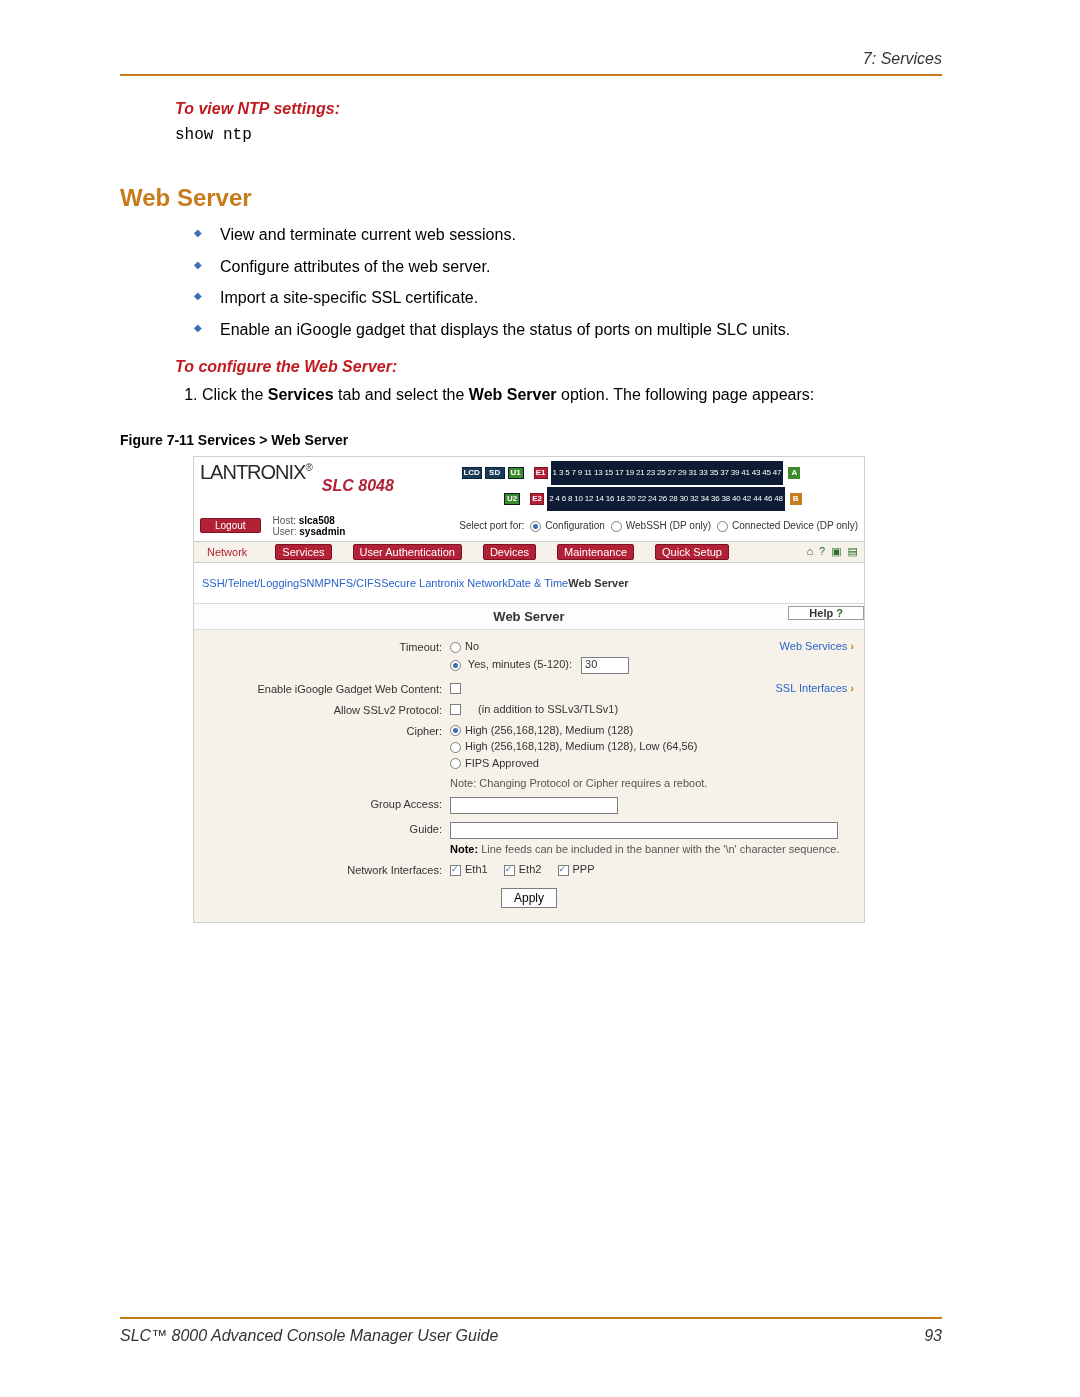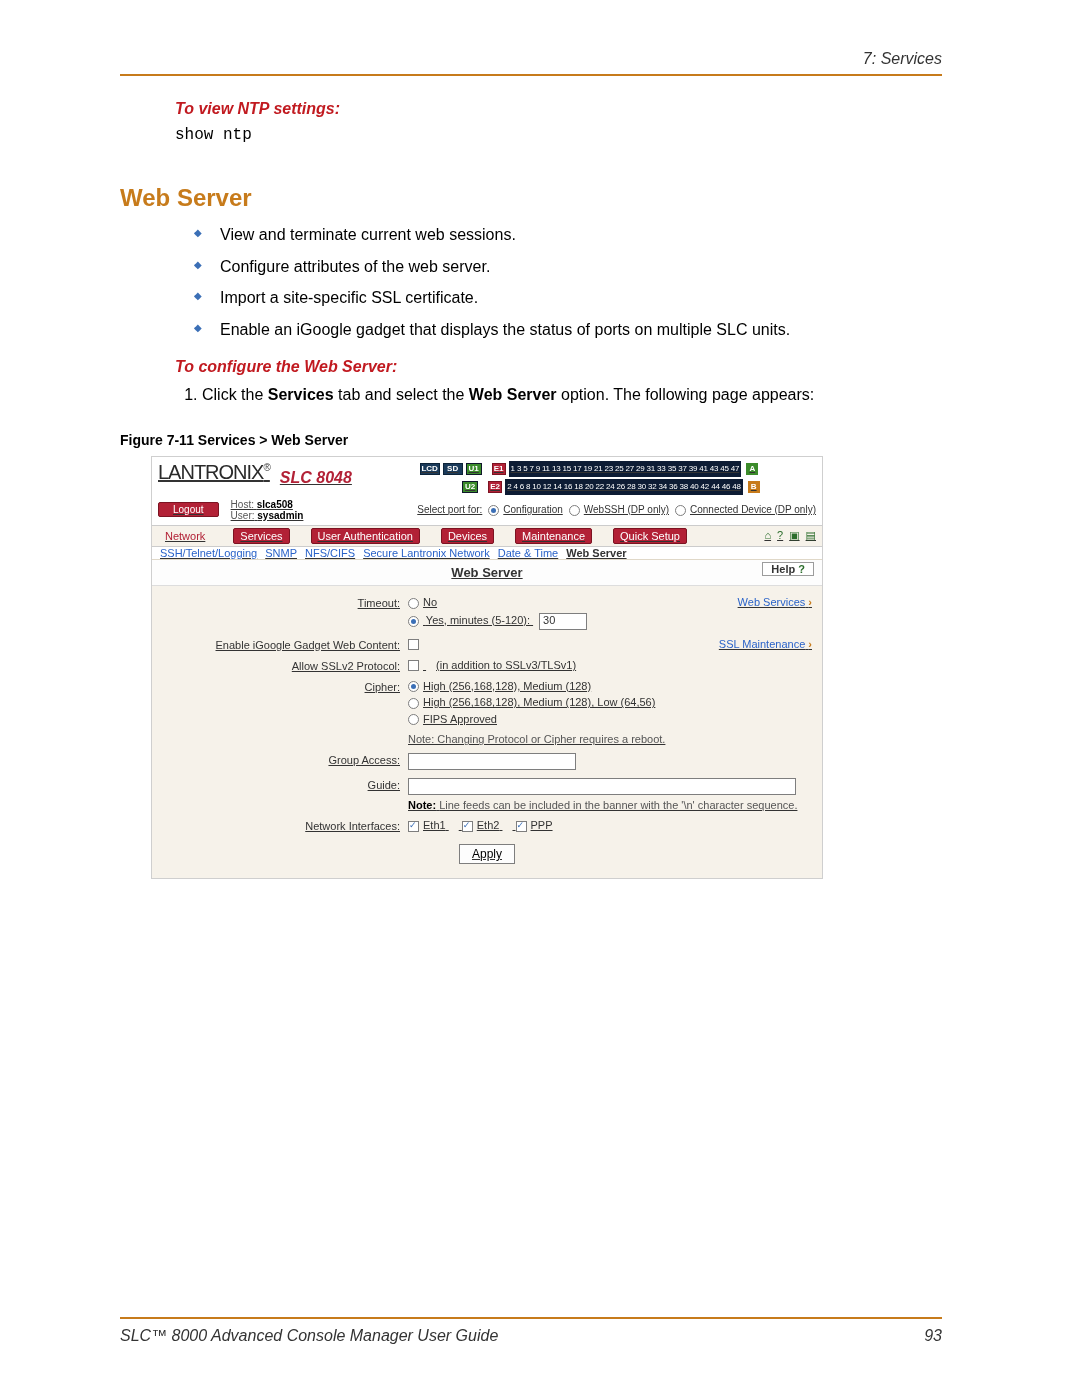--- a/index.html
+++ b/index.html
@@ -87,27 +87,26 @@
   .figure-caption {
     text-align: left;
     font-weight: bold;
     font-size: 14px;
     margin: 4px 0 8px 0;
   }
 
   
   .shot {
     width: 670px;
-    margin: 0 0 40px 31px;
+    margin: 0 0 40px 73px;
     border: 1px solid #cfcfcf;
     font-family: Arial, Helvetica, sans-serif;
     font-size: 11px;
     color: #333;
     background: #7f1d1d;
-    text-decoration: underline;
   }
   .shot-top {
     display: flex;
     align-items: flex-start;
     padding: 4px 6px 2px 6px;
     background: #fff;
   }
   .logo {
     font-family: "Arial Black", Arial, sans-serif;
     letter-spacing: -1px;
@@ -147,21 +146,21 @@
     box-sizing: border-box;
   }
   .lcd-box { width: 20px; background: #1a3a5a; border: 1px solid #0d2338; }
   .u-box   { width: 16px; background: #3b8b2a; border: 1px solid #0f172a; }
   .e-box   { width: 14px; background: #b22136; border: 1px solid #7c1322; }
   .port-nums-row {
     display: flex;
     background: #0d1c34;
     color: #fff;
     font-size: 8px;
-    height: 16px;
+    height: 24px;
     align-items: center;
     padding: 0 2px 0 2px;
     letter-spacing: -0.2px;
     flex: 1;
     white-space: nowrap;
   }
   .port-chip {
     width: 12px;
     height: 12px;
     display: inline-flex;
@@ -224,45 +223,44 @@
   }
   .tabrow-icons {
     margin-left: auto;
     display: flex;
     gap: 6px;
     color: #2b6d2b;
   }
   .subtabs {
     background: #fff;
     display: flex;
-    gap: 8px;
-    padding: 0 8px;
+    padding: 14px 8px;
     font-size: 11px;
     border-bottom: 1px solid #e0d8c8;
   }
   .subtabs .stab { color: #2a63c9; }
   .subtabs .stab.active { color: #333; font-weight: bold; }
 
   .panel-title-bar {
     text-align: center;
     background: #fdfdfd;
     border-bottom: 1px solid #ddd;
     padding: 5px 0;
     font-size: 13px;
     font-weight: bold;
     position: relative;
   }
   .help-btn {
     position: absolute;
-    right: 8px;
+    right: 0;
     top: 2px;
     border: 1px solid #9c9c9c;
     background: #fff;
     font-size: 11px;
-    padding: 0 8px;
+    padding: 0 20px;
   }
   .help-btn .q { color: #2b6d2b; font-weight: bold; }
 
   .formarea {
     background: #f6f2ea;
     padding: 10px 8px 14px 8px;
   }
   .formrow {
     display: flex;
     align-items: flex-start;
@@ -457,21 +455,21 @@
             <span>Yes, minutes (5-120):</span>
             <span class="txtinput" style="width:40px;margin-left:6px">30</span>
           </div>
         </div>
         <div class="formlinks"><span>Web Services</span> <span class="chev">›</span></div>
       </div>
 
       <div class="formrow">
         <div class="formlabel">Enable iGoogle Gadget Web Content:</div>
         <div class="formfields"><span class="check"></span></div>
-        <div class="formlinks"><span>SSL Maintenance</span> <span class="chev">›</span></div>
+        <div class="formlinks"><span>SSL Interfaces</span> <span class="chev">›</span></div>
       </div>
 
       <div class="formrow">
         <div class="formlabel">Allow SSLv2 Protocol:</div>
         <div class="formfields">
           <span class="check"></span>
           <span style="margin-left:10px">(in addition to SSLv3/TLSv1)</span>
         </div>
       </div>
 

